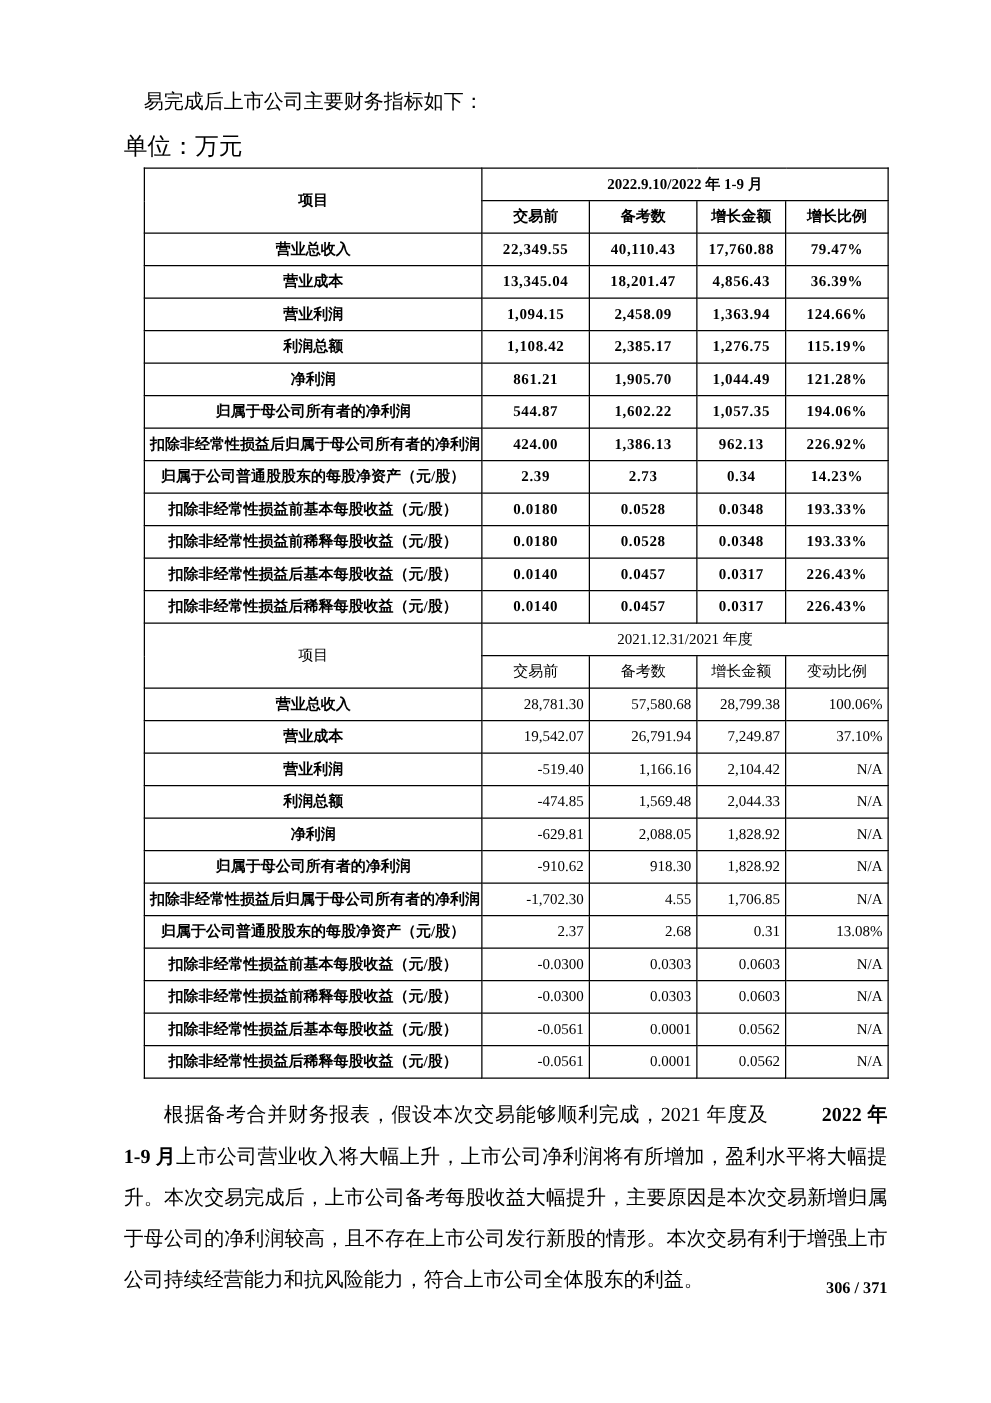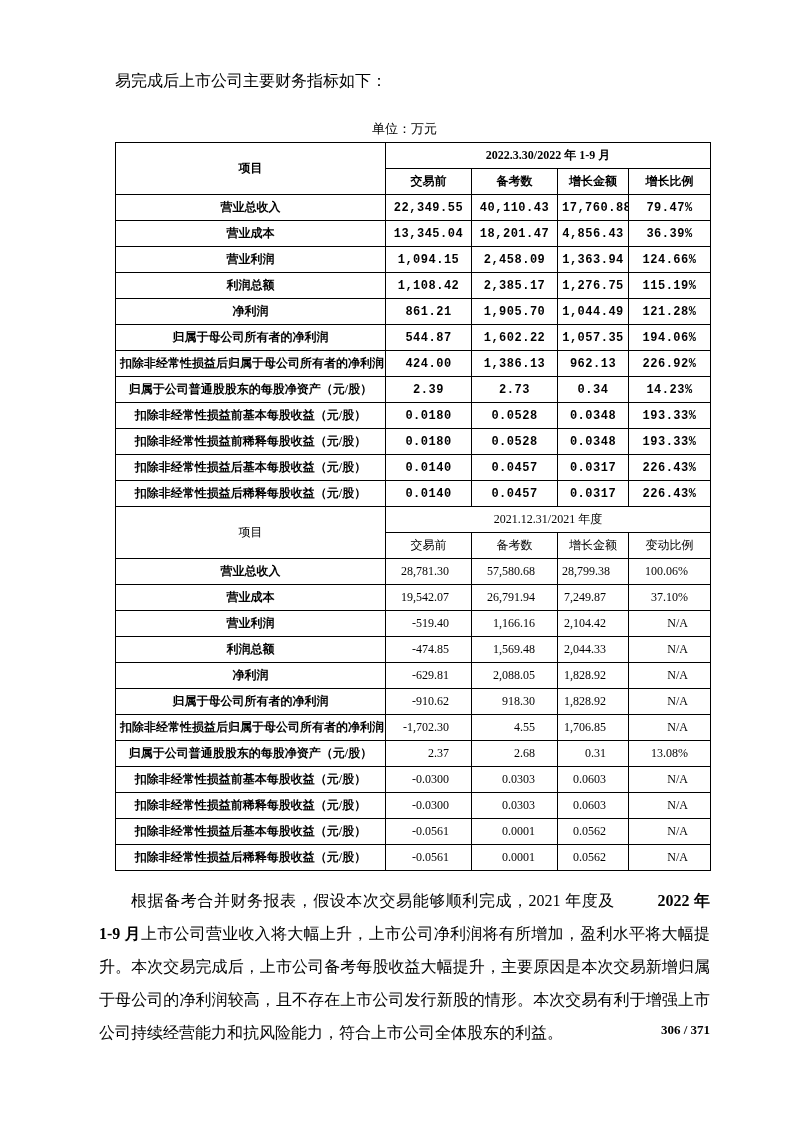--- a/index.html
+++ b/index.html
@@ -9,35 +9,35 @@
     position:relative;overflow:hidden;
   }
   .page{padding:46px 83px 0 99px;}
   .doc-header{
     display:flex;justify-content:space-between;align-items:flex-end;
     border-bottom:1px solid #000;padding-bottom:5px;
   }
   .doc-header .hl{font-size:14px;padding-left:16px;}
   .doc-header .hr{font-size:13px;}
   .intro{margin:25px 0 12px 16px;font-size:16px;}
-  .unit{margin-top:28px;font-size:13px;text-align:center;}
+  .unit{margin-top:12px;font-size:19px;text-align:left;}
   table.fin{
     border-collapse:collapse;table-layout:fixed;width:595px;
     margin:4px 0 0 16px;font-size:12px;
   }
   table.fin th,table.fin td{
     border:1px solid #000;height:23px;padding:1px 4px;
     overflow:hidden;white-space:nowrap;
   }
   table.fin th{text-align:center;}
   tbody.t1h th{font-weight:bold;}
   tbody.t2h th{font-weight:normal;}
   table.fin td.lbl{text-align:center;font-weight:bold;}
-  tbody.t1 td.num{text-align:center;font-weight:bold;letter-spacing:0.5px;font-family:Liberation Mono, monospace;}
-  tbody.t2 td.num{text-align:right;font-weight:normal;padding-right:22px;}
+  tbody.t1 td.num{text-align:center;font-weight:bold;letter-spacing:0.5px;}
+  tbody.t2 td.num{text-align:right;font-weight:normal;padding-right:4px;}
   .para{
     margin-top:13px;font-size:16px;line-height:33px;
     text-align:justify;text-indent:2em;
   }
   .para .bold{font-weight:bold;margin-left:38px;}
   .page-num{position:absolute;top:1022px;right:83px;font-size:13px;font-weight:bold;}
 </style>
 </head>
 <body>
 
@@ -52,21 +52,21 @@
     <colgroup>
       <col style="width:270px">
         <col style="width:86px">
         <col style="width:86px">
         <col style="width:71px">
         <col style="width:82px">
     </colgroup>
     <tbody class="t1h">
       <tr>
         <th rowspan="2">项目</th>
-        <th colspan="4">2022.3.30/2022 年 1-9 月</th>
+        <th colspan="4">2022.9.10/2022 年 1-9 月</th>
       </tr>
       <tr>
         <th>交易前</th>
         <th>备考数</th>
         <th>增长金额</th>
         <th>增长比例</th>
       </tr>
     </tbody>
     <tbody class="t1">
         <tr>

